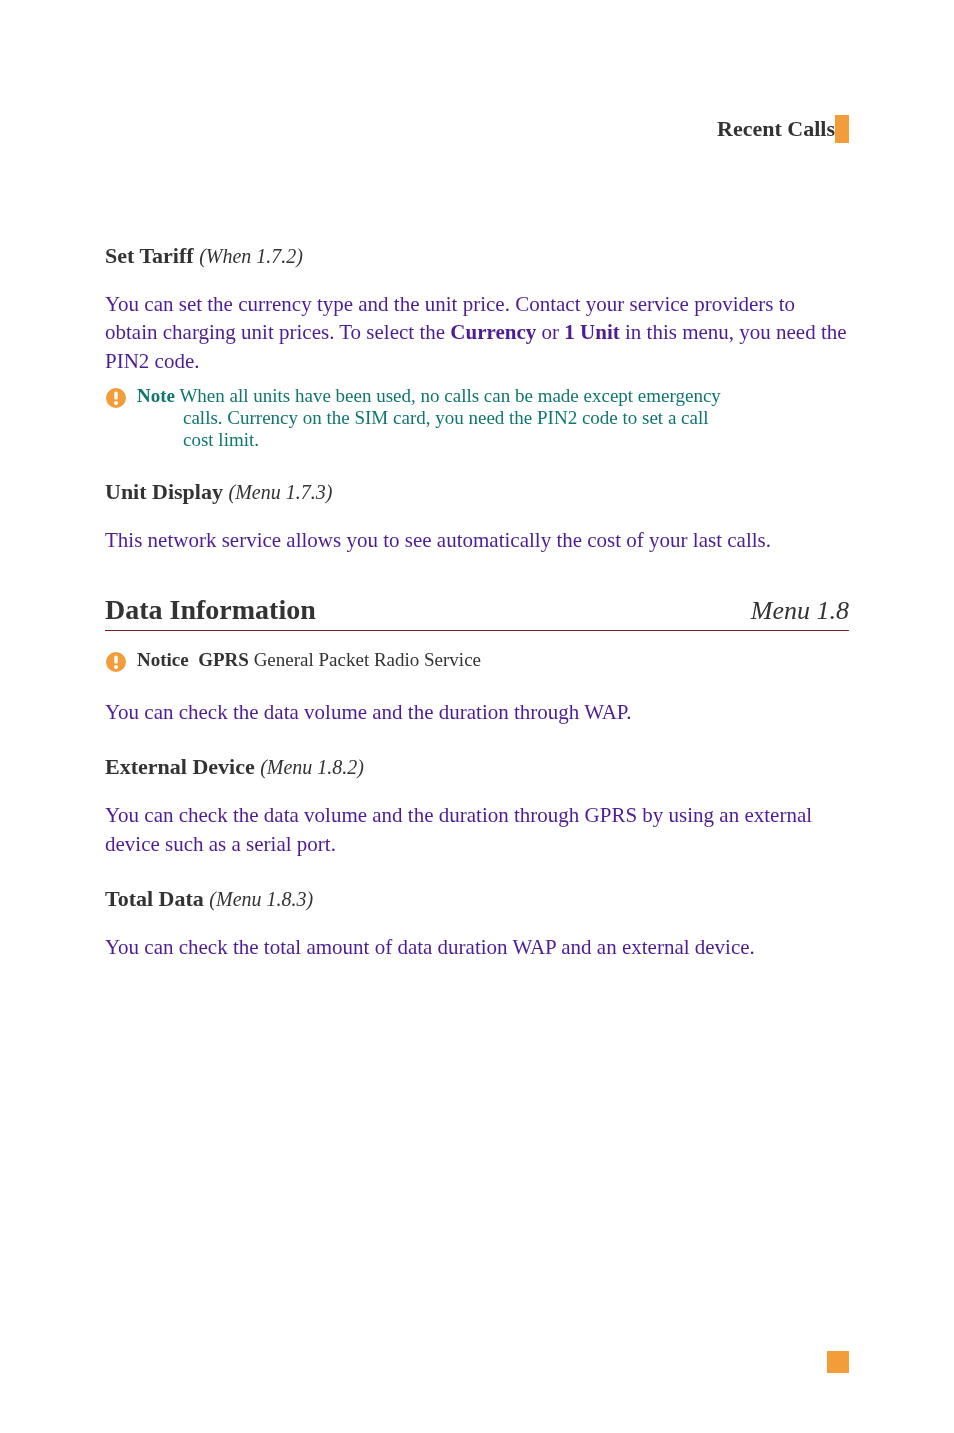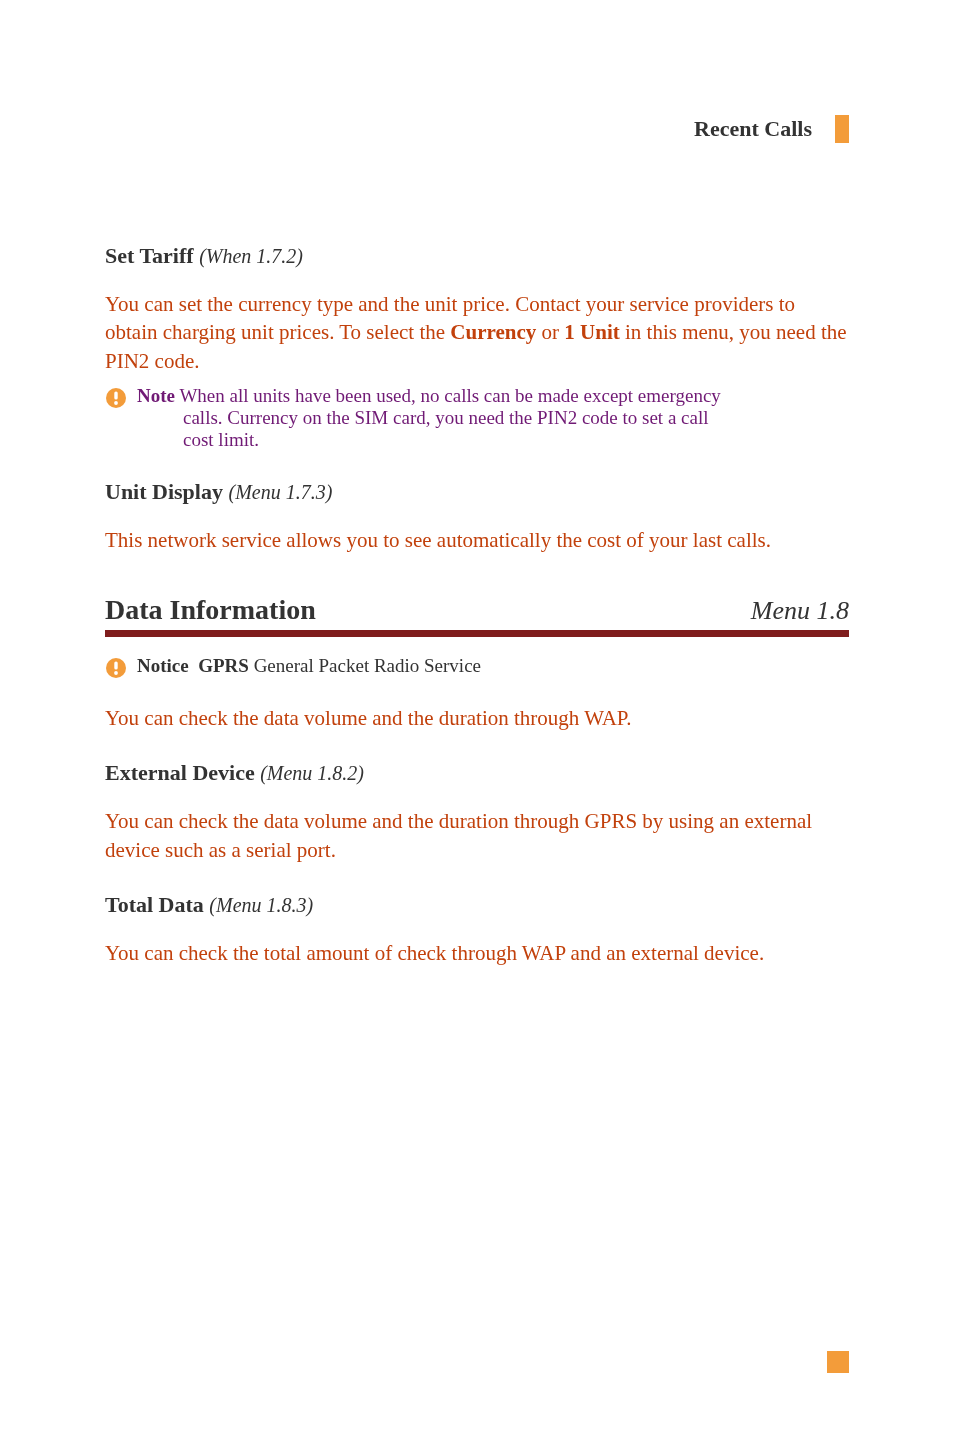--- a/index.html
+++ b/index.html
@@ -15,21 +15,21 @@
       position: relative;
       min-height: 1433px;
       box-sizing: border-box;
     }
     .header {
       text-align: right;
       margin-bottom: 100px;
       display: flex;
       justify-content: flex-end;
       align-items: center;
-      gap: 23px;
+      gap: 0;
     }
     .header-title {
       font-weight: bold;
       font-size: 22px;
       color: #333333;
     }
     .orange-box {
       width: 14px;
       height: 28px;
       background: #f39c3a;
@@ -50,40 +50,40 @@
       margin-bottom: 14px;
     }
     .sub-heading .menu-ref {
       font-style: italic;
       font-weight: normal;
       font-size: 20px;
     }
     .body-text {
       font-size: 21px;
       line-height: 1.35;
-      color: #c2410c;
+      color: #4c1d95;
       margin-bottom: 8px;
     }
     .body-text .bold {
       font-weight: bold;
     }
     .note-block {
       display: flex;
       align-items: flex-start;
       gap: 10px;
       margin: 10px 0 12px 0;
     }
     .alert-icon {
       flex-shrink: 0;
       margin-top: 2px;
     }
     .note-content {
       font-size: 19px;
       line-height: 1.15;
-      color: #701a75;
+      color: #0f766e;
     }
     .note-content .note-label {
       font-weight: bold;
     }
     .note-content .indent {
       display: block;
       margin-left: 46px;
     }
     .notice-content {
       font-size: 19px;
@@ -92,21 +92,21 @@
     .notice-content .note-label {
       font-weight: bold;
     }
     .notice-content .gprs {
       font-weight: bold;
     }
     .major-heading-row {
       display: flex;
       justify-content: space-between;
       align-items: baseline;
-      border-bottom: 7px solid #7f1d1d;
+      border-bottom: 1px solid #7f1d1d;
       padding-bottom: 4px;
       margin-top: 40px;
       margin-bottom: 18px;
     }
     .major-heading {
       font-size: 28px;
       font-weight: bold;
       color: #333333;
     }
     .major-menu {
@@ -182,16 +182,16 @@
   <div class="sub-heading">
     <span>External Device</span>
     <span class="menu-ref">(Menu 1.8.2)</span>
   </div>
   <p class="body-text">You can check the data volume and the duration through GPRS by using an external device such as a serial port.</p>
 
   <div class="sub-heading">
     <span>Total Data</span>
     <span class="menu-ref">(Menu 1.8.3)</span>
   </div>
-  <p class="body-text">You can check the total amount of check through WAP and an external device.</p>
+  <p class="body-text">You can check the total amount of data duration WAP and an external device.</p>
 
   <div class="orange-box-small"></div>
 </div>
 
 </body></html>

